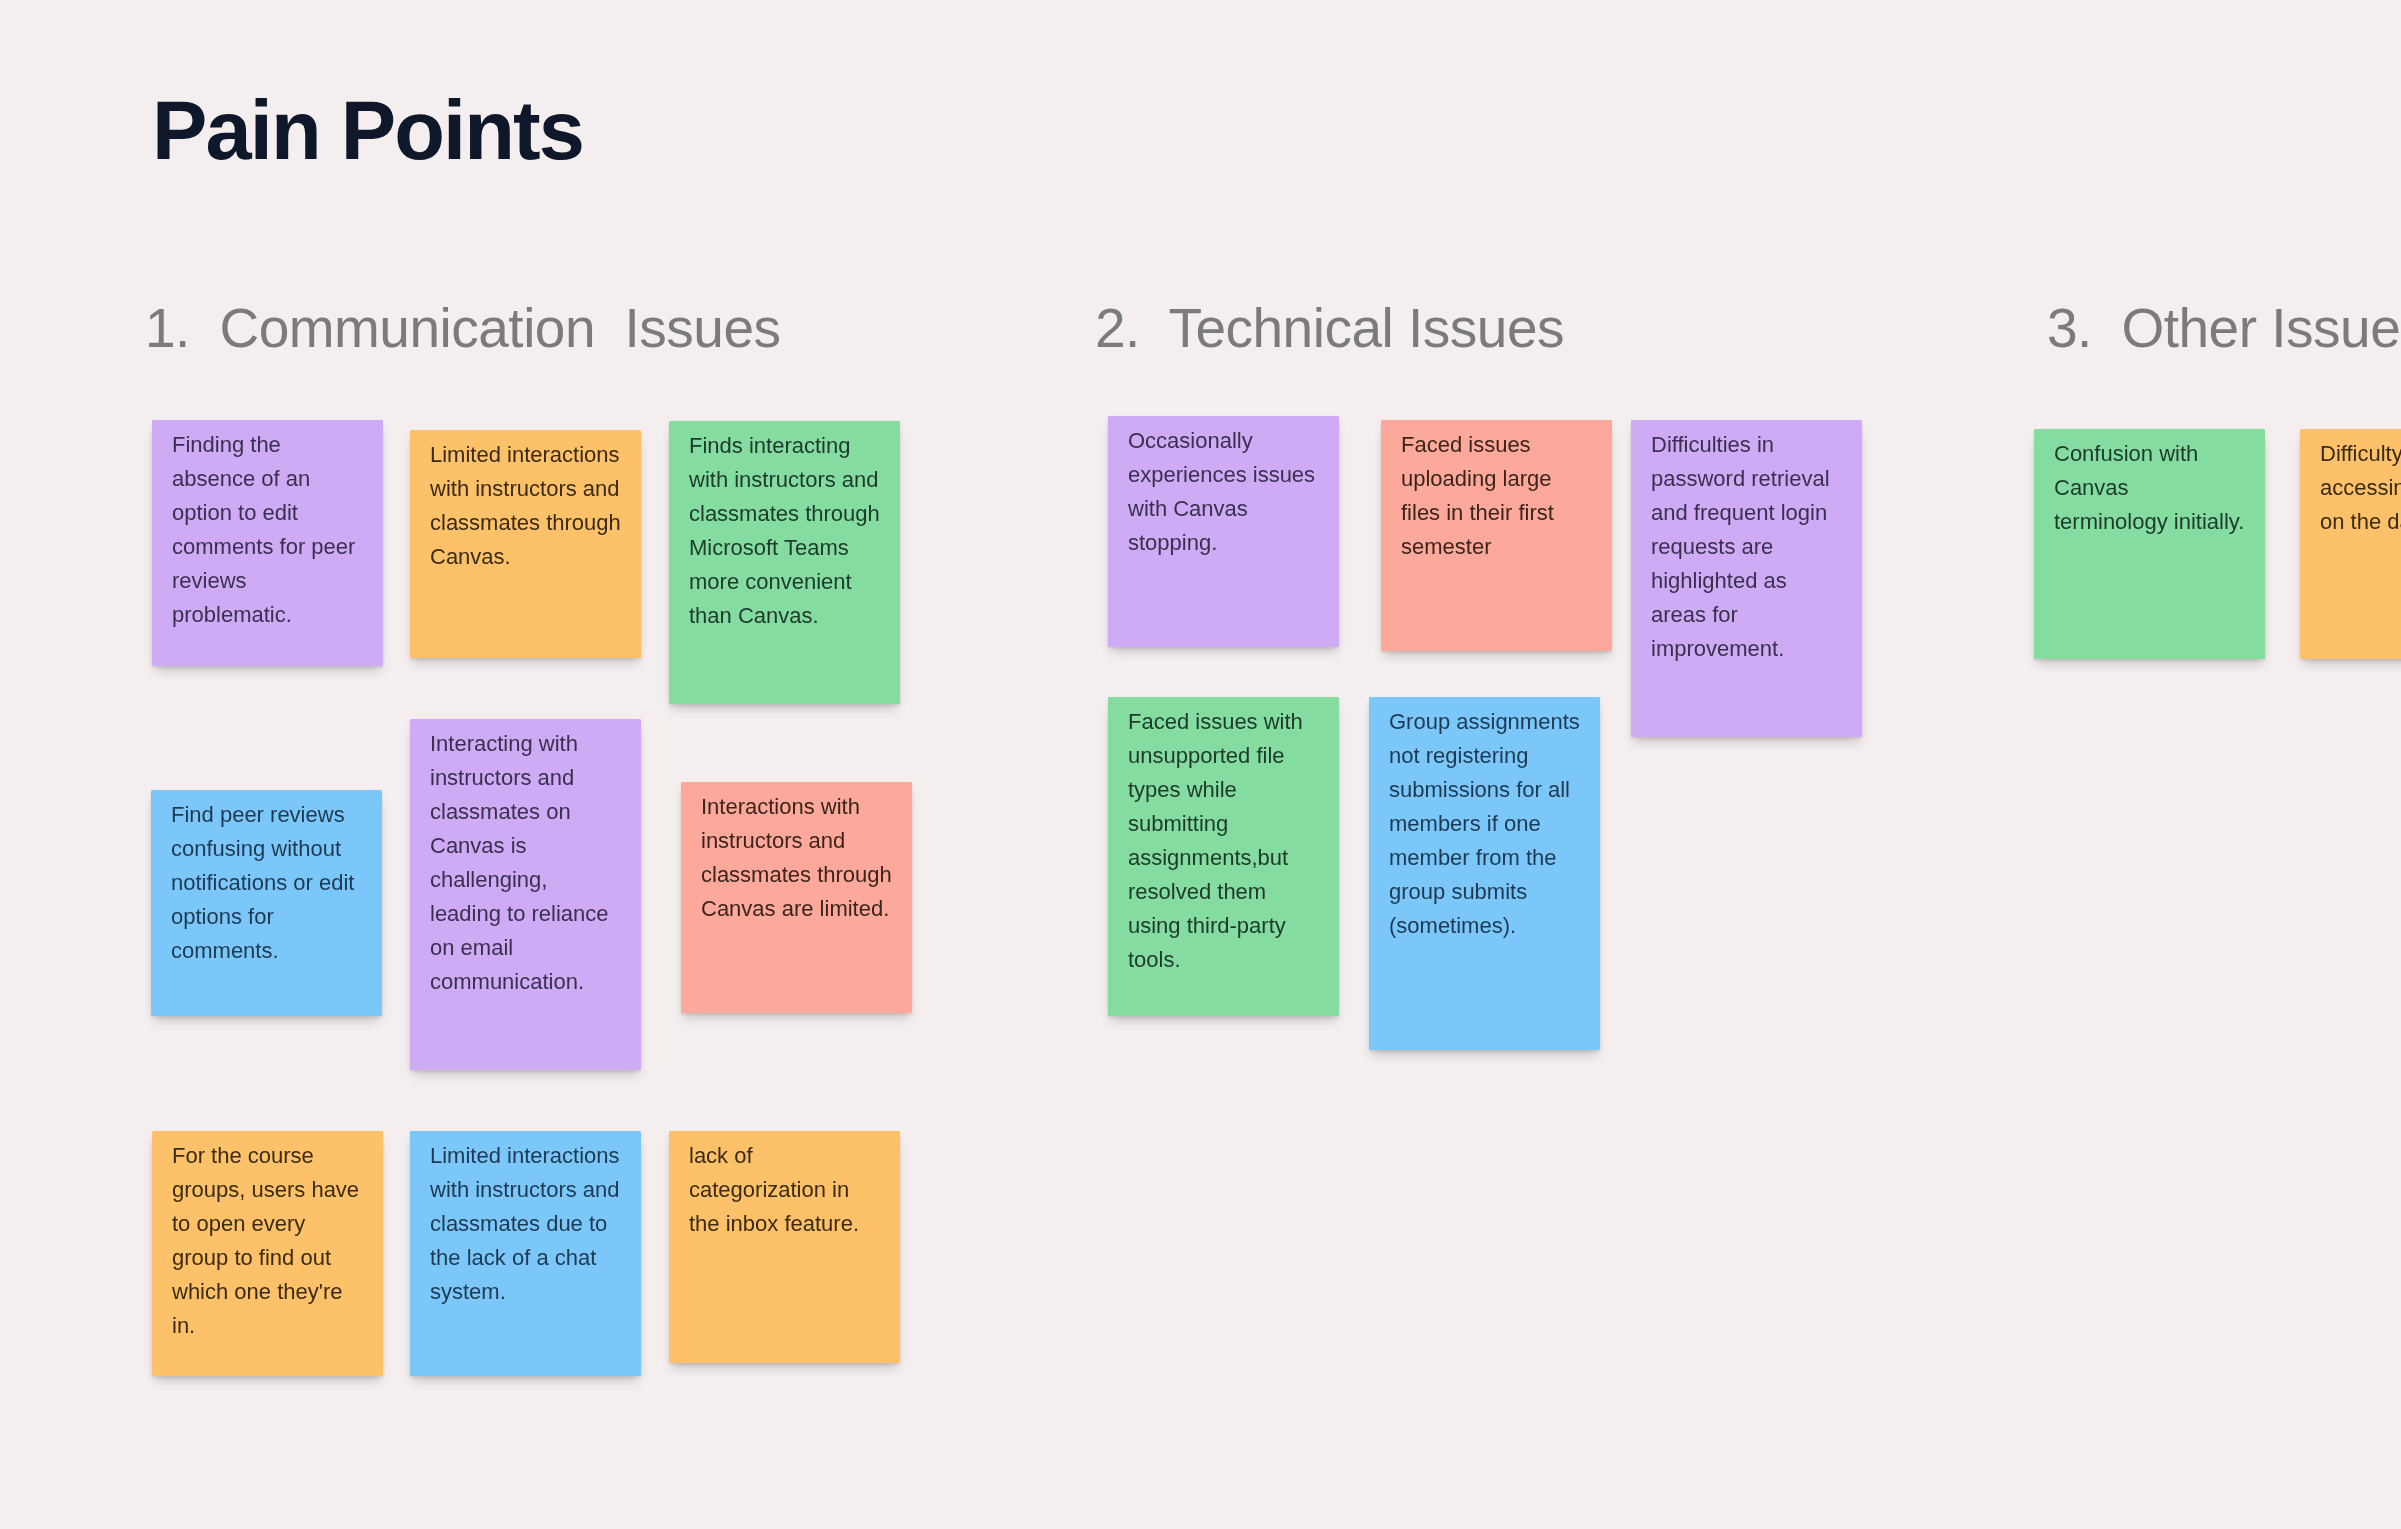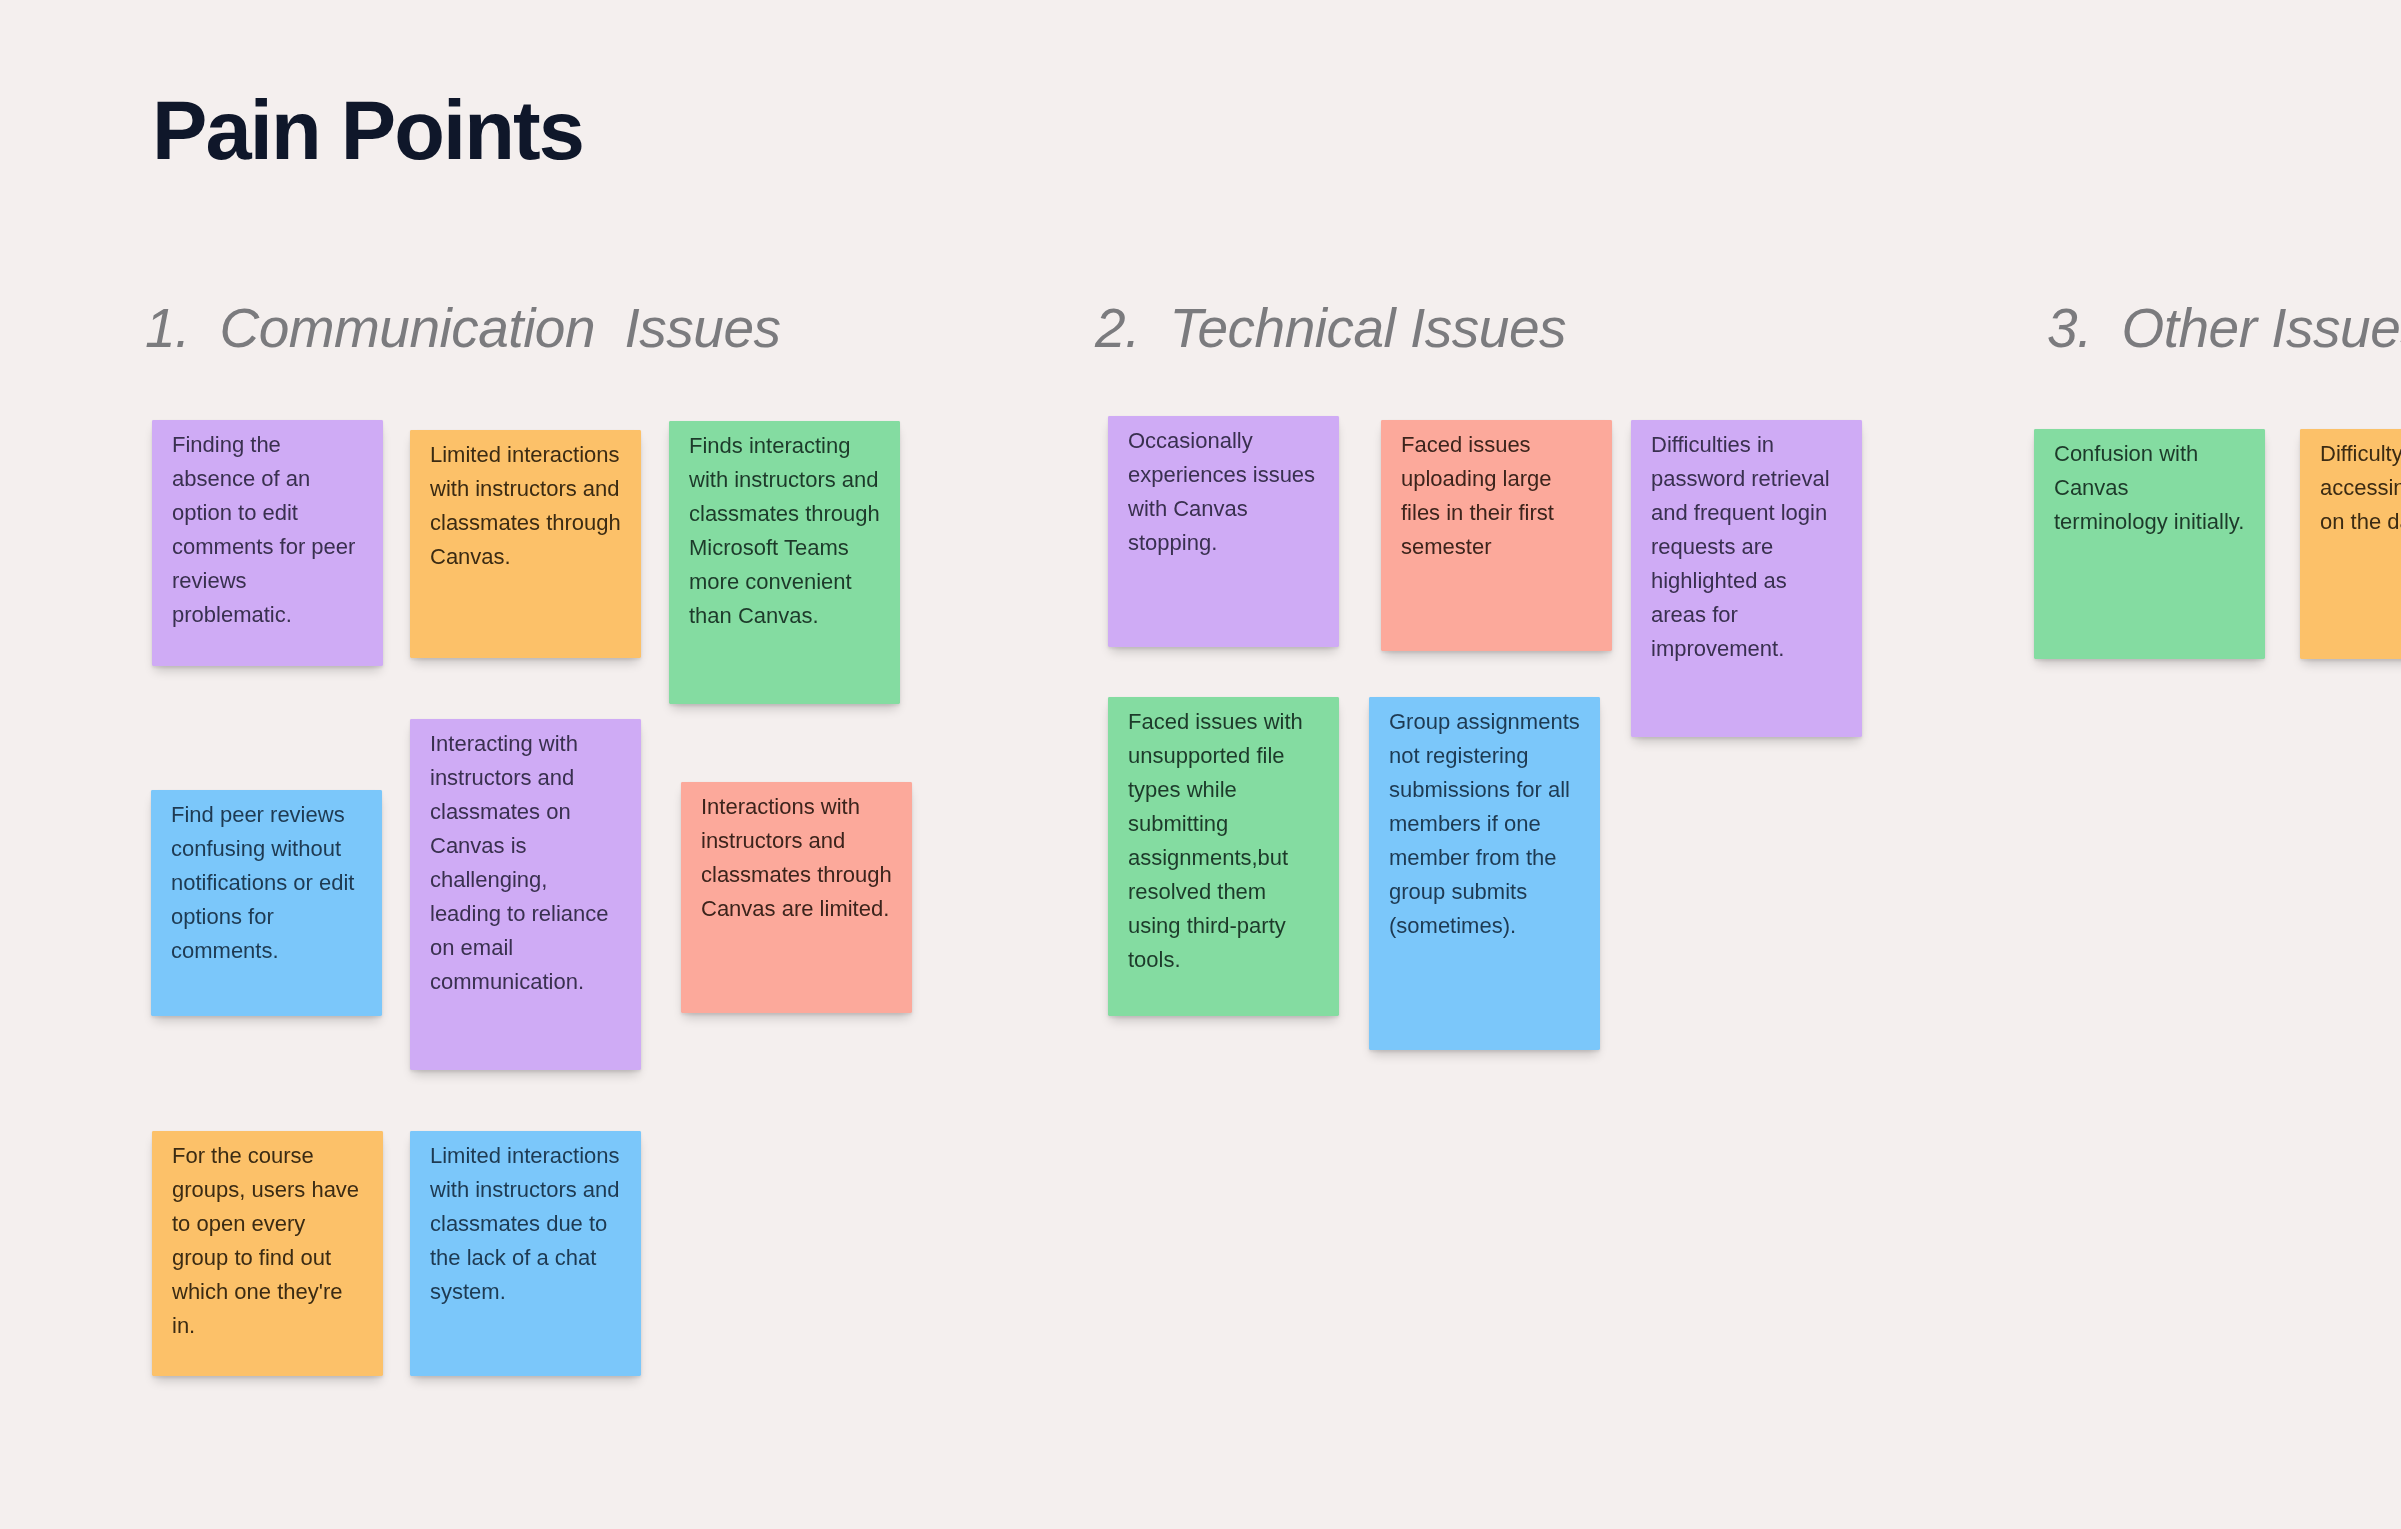--- a/index.html
+++ b/index.html
@@ -14,21 +14,21 @@
     background: #F4EFEE;
   }
   .board-title {
     position: absolute; left: 152px; top: 83px;
     font-size: 83px; font-weight: 900; letter-spacing: -1.9px;
     color: #0f172a; white-space: pre;
   }
   .section-heading {
     position: absolute; top: 296px;
     font-size: 55px; font-weight: 400; letter-spacing: -0.5px;
-    color: #7B7B7E; white-space: pre; font-style: italic;
+    color: #7B7B7E; white-space: pre;
   }
   .heading-1 { left: 145px; }
   .heading-2 { left: 1095px; }
   .heading-3 { left: 2047px; }
   .note {
     position: absolute;
     width: 231px;
     box-sizing: border-box;
     padding: 8px 20px 19px 20px;
     border-radius: 1.4px;
@@ -72,20 +72,23 @@
   </div>
   <div class="note" style="left:669px; top:782px; min-height:231px" data-color="salmon">
     <span>Interactions with instructors and classmates through Canvas are limited.</span>
   </div>
   <div class="note" style="left:152px; top:1131px; min-height:245px" data-color="orange">
     <span>For the course groups, users have to open every group to find out which one they're in.</span>
   </div>
   <div class="note" style="left:410px; top:1131px; min-height:245px" data-color="blue">
     <span>Limited interactions with instructors and classmates due to the lack of a chat system.</span>
   </div>
+  <div class="note" style="left:669px; top:1131px; min-height:232px" data-color="orange">
+    <span>lack of categorization in the inbox feature.</span>
+  </div>
 
   <div class="note" style="left:1108px; top:416px; min-height:231px" data-color="purple">
     <span>Occasionally experiences issues with Canvas stopping.</span>
   </div>
   <div class="note" style="left:1369px; top:420px; min-height:231px" data-color="salmon">
     <span>Faced issues uploading large files in their first semester</span>
   </div>
   <div class="note" style="left:1631px; top:420px; min-height:317px" data-color="purple">
     <span>Difficulties in password retrieval and frequent login requests are highlighted as areas for improvement.</span>
   </div>

